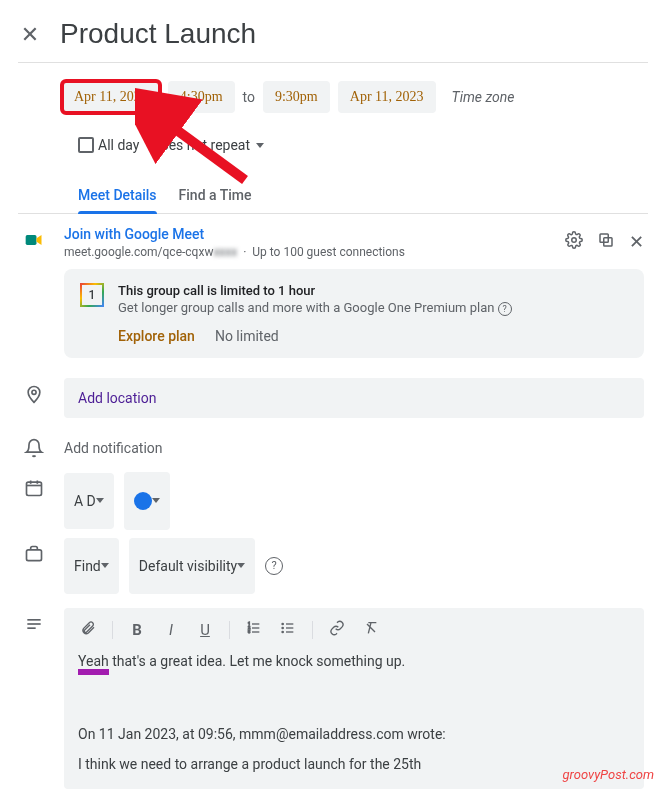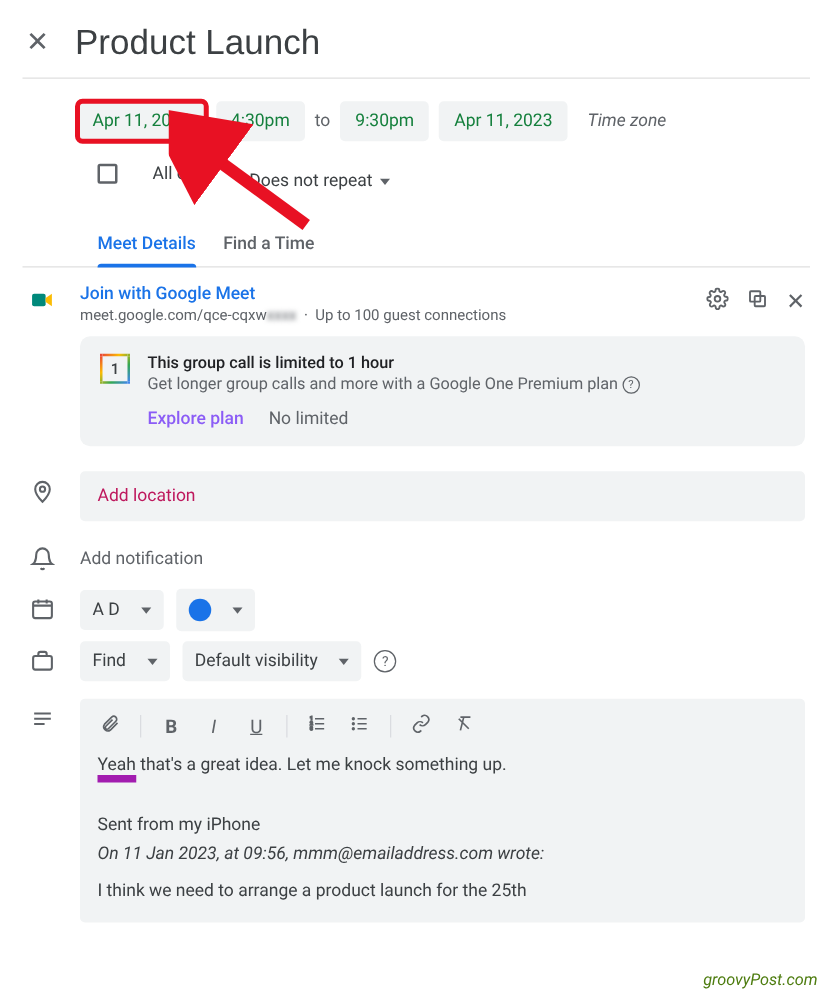--- a/index.html
+++ b/index.html
@@ -3,24 +3,24 @@
 <meta charset="utf-8">
 <style>
   * { box-sizing: border-box; margin: 0; padding: 0; }
   body { font-family: 'Google Sans', Roboto, Arial, sans-serif; background: #fff; color: #3c4043; width: 666px; height: 798px; overflow: hidden; position: relative; }
   .container { padding: 10px 18px; }
   .header { display: flex; align-items: center; gap: 18px; padding: 8px 0 10px; }
   .close-x { font-size: 22px; color: #5f6368; cursor: pointer; width: 24px; text-align: center; }
   .title { font-size: 28px; font-weight: 400; color: #3c4043; flex: 1; border: none; outline: none; }
   .hr { border: none; border-top: 1px solid #e0e0e0; margin: 2px 0 14px; }
   .row { display: flex; align-items: center; gap: 8px; padding: 4px 0 4px 46px; }
-  .chip { background: #f1f3f4; border-radius: 4px; padding: 8px 12px; font-size: 14px; color: #15803d; cursor: pointer; }
+  .chip { background: #f1f3f4; border-radius: 4px; padding: 8px 12px; font-size: 14px; color: #a16207; cursor: pointer; font-family: Liberation Serif, serif; }
   .text14 { font-size: 14px; color: #5f6368; }
   .date-highlight { outline: 4px solid #e81123; outline-offset: -2px; }
-  .allday-row { display: flex; align-items: flex-start; gap: 28px; padding: 14px 0 18px 60px; }
+  .allday-row { display: flex; align-items: center; gap: 4px; padding: 14px 0 18px 60px; }
   .checkbox { width: 16px; height: 16px; border: 2px solid #5f6368; border-radius: 2px; cursor: pointer; }
   .dropdown { display: flex; align-items: center; gap: 6px; font-size: 14px; color: #3c4043; cursor: pointer; padding: 6px 8px; }
   .caret { width: 0; height: 0; border-left: 4px solid transparent; border-right: 4px solid transparent; border-top: 5px solid #5f6368; }
   .tabs { display: flex; gap: 22px; padding: 0 0 0 60px; border-bottom: 1px solid #e0e0e0; }
   .tab { padding: 10px 0; font-size: 14px; font-weight: 500; color: #5f6368; cursor: pointer; position: relative; }
   .tab.active { color: #1a73e8; }
   .tab.active::after { content: ''; position: absolute; left: 0; right: 0; bottom: -1px; height: 3px; background: #1a73e8; border-radius: 3px 3px 0 0; }
   .section { display: flex; align-items: flex-start; gap: 18px; padding: 10px 4px; }
   .icon-col { width: 24px; display: flex; justify-content: center; padding-top: 6px; color: #5f6368; }
   .icon-col svg { width: 20px; height: 20px; }
@@ -28,39 +28,39 @@
   .meet-row { display: flex; align-items: center; }
   .meet-link { color: #1a73e8; font-size: 14px; font-weight: 500; text-decoration: none; }
   .meet-sub { font-size: 12px; color: #5f6368; margin-top: 2px; }
   .meet-actions { display: flex; gap: 14px; margin-left: auto; color: #5f6368; }
   .meet-actions span { cursor: pointer; font-size: 18px; }
   .gone-banner { background: #f1f3f4; border-radius: 8px; padding: 14px 16px; margin-top: 10px; display: flex; gap: 14px; }
   .gone-icon { width: 24px; height: 24px; border-radius: 50%; border: 2px solid; border-image: linear-gradient(135deg,#ea4335,#fbbc04,#34a853,#4285f4) 1; display: flex; align-items: center; justify-content: center; font-size: 12px; font-weight: 500; }
   .gone-title { font-size: 13px; font-weight: 500; color: #202124; }
   .gone-text { font-size: 13px; color: #5f6368; margin-top: 2px; }
   .gone-links { margin-top: 12px; display: flex; gap: 20px; font-size: 14px; }
-  .link-blue { color: #8b5cf6; font-weight: 500; cursor: pointer; }
+  .link-blue { color: #a16207; font-weight: 500; cursor: pointer; }
   .link-gray { color: #5f6368; cursor: pointer; }
-  .input-box { background: #f1f3f4; border-radius: 4px; padding: 12px 14px; font-size: 14px; color: #be185d; cursor: text; }
+  .input-box { background: #f1f3f4; border-radius: 4px; padding: 12px 14px; font-size: 14px; color: #4c1d95; cursor: text; }
   .plain-link { font-size: 14px; color: #5f6368; cursor: pointer; padding: 8px 0; }
   .inline-row { display: flex; align-items: center; gap: 10px; }
-  .chip-dd { background: #f1f3f4; border-radius: 4px; padding: 8px 10px; display: flex; align-items: center; gap: 17px; font-size: 14px; color: #3c4043; cursor: pointer; }
+  .chip-dd { background: #f1f3f4; border-radius: 4px; padding: 20px 10px; display: flex; align-items: center; gap: 0; font-size: 14px; color: #3c4043; cursor: pointer; }
   .color-dot { width: 18px; height: 18px; border-radius: 50%; background: #1a73e8; }
   .help-circle { width: 18px; height: 18px; border: 1.5px solid #5f6368; border-radius: 50%; display: flex; align-items: center; justify-content: center; font-size: 11px; color: #5f6368; cursor: pointer; }
   .desc-box { background: #f1f3f4; border-radius: 4px; padding: 12px 14px; }
   .toolbar { display: flex; align-items: center; gap: 14px; padding-bottom: 10px; color: #5f6368; font-size: 15px; }
   .tb-sep { width: 1px; height: 18px; background: #dadce0; }
   .tb-btn { cursor: pointer; width: 20px; text-align: center; }
   .bold { font-weight: 700; }
   .italic { font-style: italic; }
   .underline { text-decoration: underline; }
   .desc-text { font-size: 14px; color: #3c4043; line-height: 1.7; }
   .squiggle { border-bottom: 6px solid #a21caf; padding-bottom: 0; }
   .arrow { position: absolute; top: 85px; left: 135px; pointer-events: none; z-index: 100; }
-  .watermark { position: absolute; bottom: 6px; right: 12px; font-size: 13px; color: #4d7c0f; font-style: italic; }
+  .watermark { position: absolute; bottom: 16px; right: 12px; font-size: 13px; color: #ef4444; font-style: italic; }
 </style>
 </head>
 <body>
 
 <div class="container">
 
   <div class="header">
     <div class="close-x">✕</div>
     <input class="title" value="Product Launch" style="">
   </div>
@@ -239,22 +239,21 @@
                 <path d="M10 13a5 5 0 007 0l3-3a5 5 0 00-7-7l-1 1"></path>
                 <path d="M14 11a5 5 0 00-7 0l-3 3a5 5 0 007 7l1-1"></path>
               </svg></span>
           <span class="tb-btn"><svg width="16" height="16" viewBox="0 0 24 24" fill="none" stroke="#5f6368" stroke-width="2">
                 <path d="M6 6l12 12M8 4h12M12 4l-4 16"></path>
               </svg></span>
         </div>
         <div class="desc-text">
           <div><span class="squiggle">Yeah</span><span> that's a great idea. Let me knock something up.</span></div>
           <br>
-          <div>Sent from my iPhone</div>
-          <div style="margin-top:0;font-style:italic;">On 11 Jan 2023, at 09:56, mmm@emailaddress.com wrote:</div>
+          <div style="margin-top:26px;">On 11 Jan 2023, at 09:56, mmm@emailaddress.com wrote:</div>
           <div style="margin-top:6px;">I think we need to arrange a product launch for the 25th</div>
         </div>
       </div>
     </div>
   </div>
 
 </div>
 
 <svg class="arrow" width="130" height="110">
   <defs>

